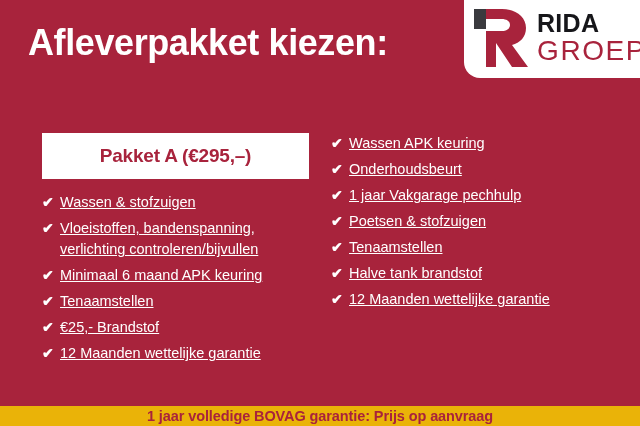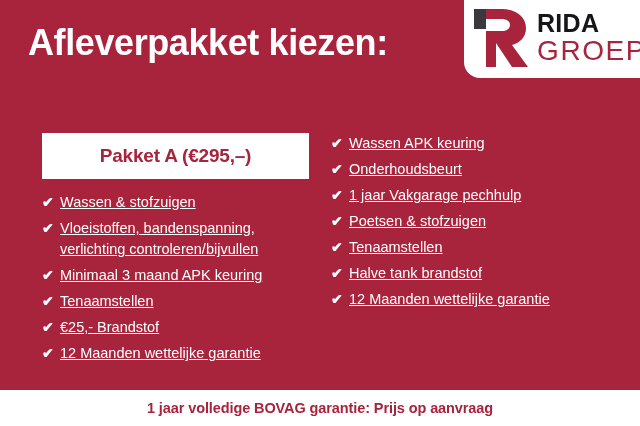--- a/index.html
+++ b/index.html
@@ -145,22 +145,22 @@
     flex: 1 1 auto;
     text-decoration: underline;
   }
 
   
   #footer {
     position: absolute;
     left: 0;
     bottom: 0;
     width: 640px;
-    height: 36px;
-    background: #ffffff;
+    height: 20px;
+    background: #eab308;
     display: flex;
     align-items: center;
     justify-content: center;
   }
 
   #footer-text {
     font-size: 14.5px;
     font-weight: bold;
     color: #a8233c;
     letter-spacing: -0.1px;
@@ -198,21 +198,21 @@
           <li class="feature-item">
             <span class="check-icon">✔</span>
             <span class="feature-text">Wassen &amp; stofzuigen</span>
           </li>
           <li class="feature-item">
             <span class="check-icon">✔</span>
             <span class="feature-text">Vloeistoffen, bandenspanning, verlichting controleren/bijvullen</span>
           </li>
           <li class="feature-item">
             <span class="check-icon">✔</span>
-            <span class="feature-text">Minimaal 3 maand APK keuring</span>
+            <span class="feature-text">Minimaal 6 maand APK keuring</span>
           </li>
           <li class="feature-item">
             <span class="check-icon">✔</span>
             <span class="feature-text">Tenaamstellen</span>
           </li>
           <li class="feature-item">
             <span class="check-icon">✔</span>
             <span class="feature-text">€25,- Brandstof</span>
           </li>
           <li class="feature-item">

